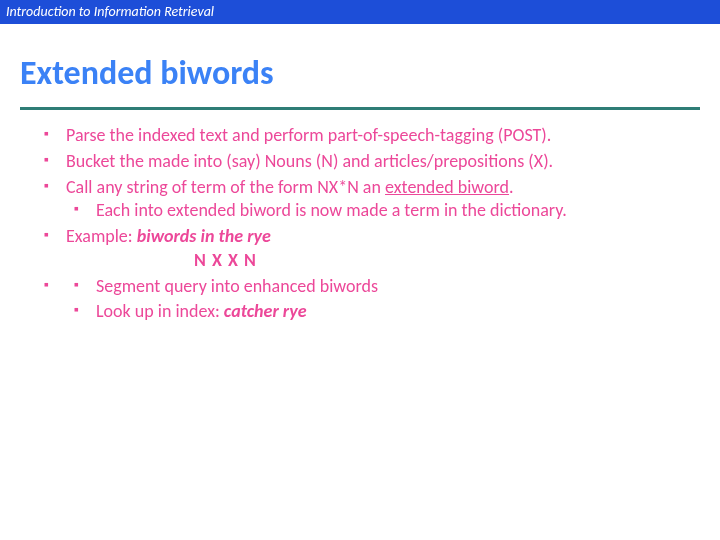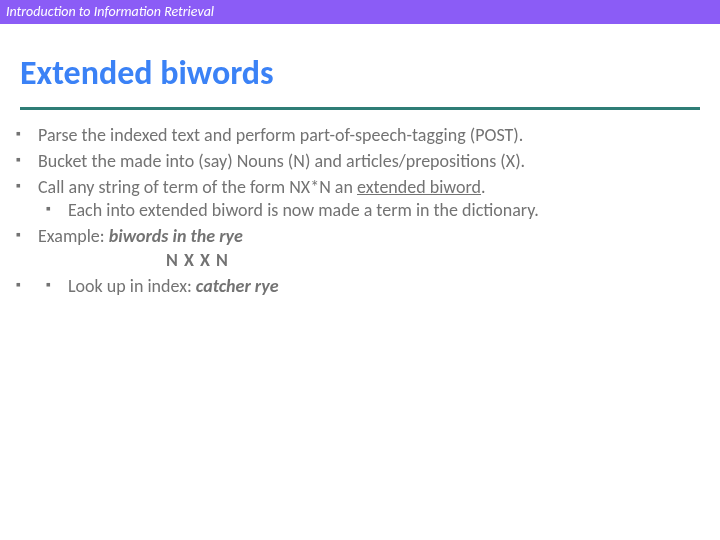--- a/index.html
+++ b/index.html
@@ -6,21 +6,21 @@
   body {
     width: 720px;
     height: 540px;
     font-family: Calibri, Arial, sans-serif;
     background: #ffffff;
     overflow: hidden;
   }
   .topbar {
     display: flex;
     height: 24px;
-    background: #8b5cf6;
+    background: #1d4ed8;
     color: #fff;
   }
   .topbar-left {
     flex: 1;
     font-style: italic;
     font-size: 14px;
     padding: 3px 6px;
   }
   .topbar-right {
     background: #4f6d7a;
@@ -36,23 +36,23 @@
     font-size: 34px;
     font-weight: 700;
     color: #3b82f6;
   }
   .rule {
     margin: 8px 20px 0 20px;
     height: 3px;
     background: #2f7d76;
   }
   .content {
-    padding: 14px 24px 0 8px;
+    padding: 14px 24px 0 36px;
     font-size: 18px;
-    color: #737373;
+    color: #ec4899;
     line-height: 1.32;
   }
   ul { list-style: none; }
   .lvl1 > li { padding-left: 30px; position: relative; margin-bottom: 2px; }
   .lvl1 > li::before {
     content: "▪";
     position: absolute;
     left: 8px;
     top: 1px;
     font-size: 14px;
@@ -90,19 +90,20 @@
       <ul class="lvl2">
         <li>Each into extended biword is now made a term in the dictionary.</li>
       </ul>
     </li>
     <li>
       <span>Example:  </span><span class="bi">biwords in the rye</span>
       <div class="mono-row">N      X  X   N</div>
     </li>
     <li>
       <ul class="lvl2">
+        <li>Segment query into enhanced biwords</li>
         <li>
           <span>Look up in index: </span><span class="bi">catcher rye</span>
         </li>
       </ul>
     </li>
   </ul>
 </div>
 
 </body></html>

